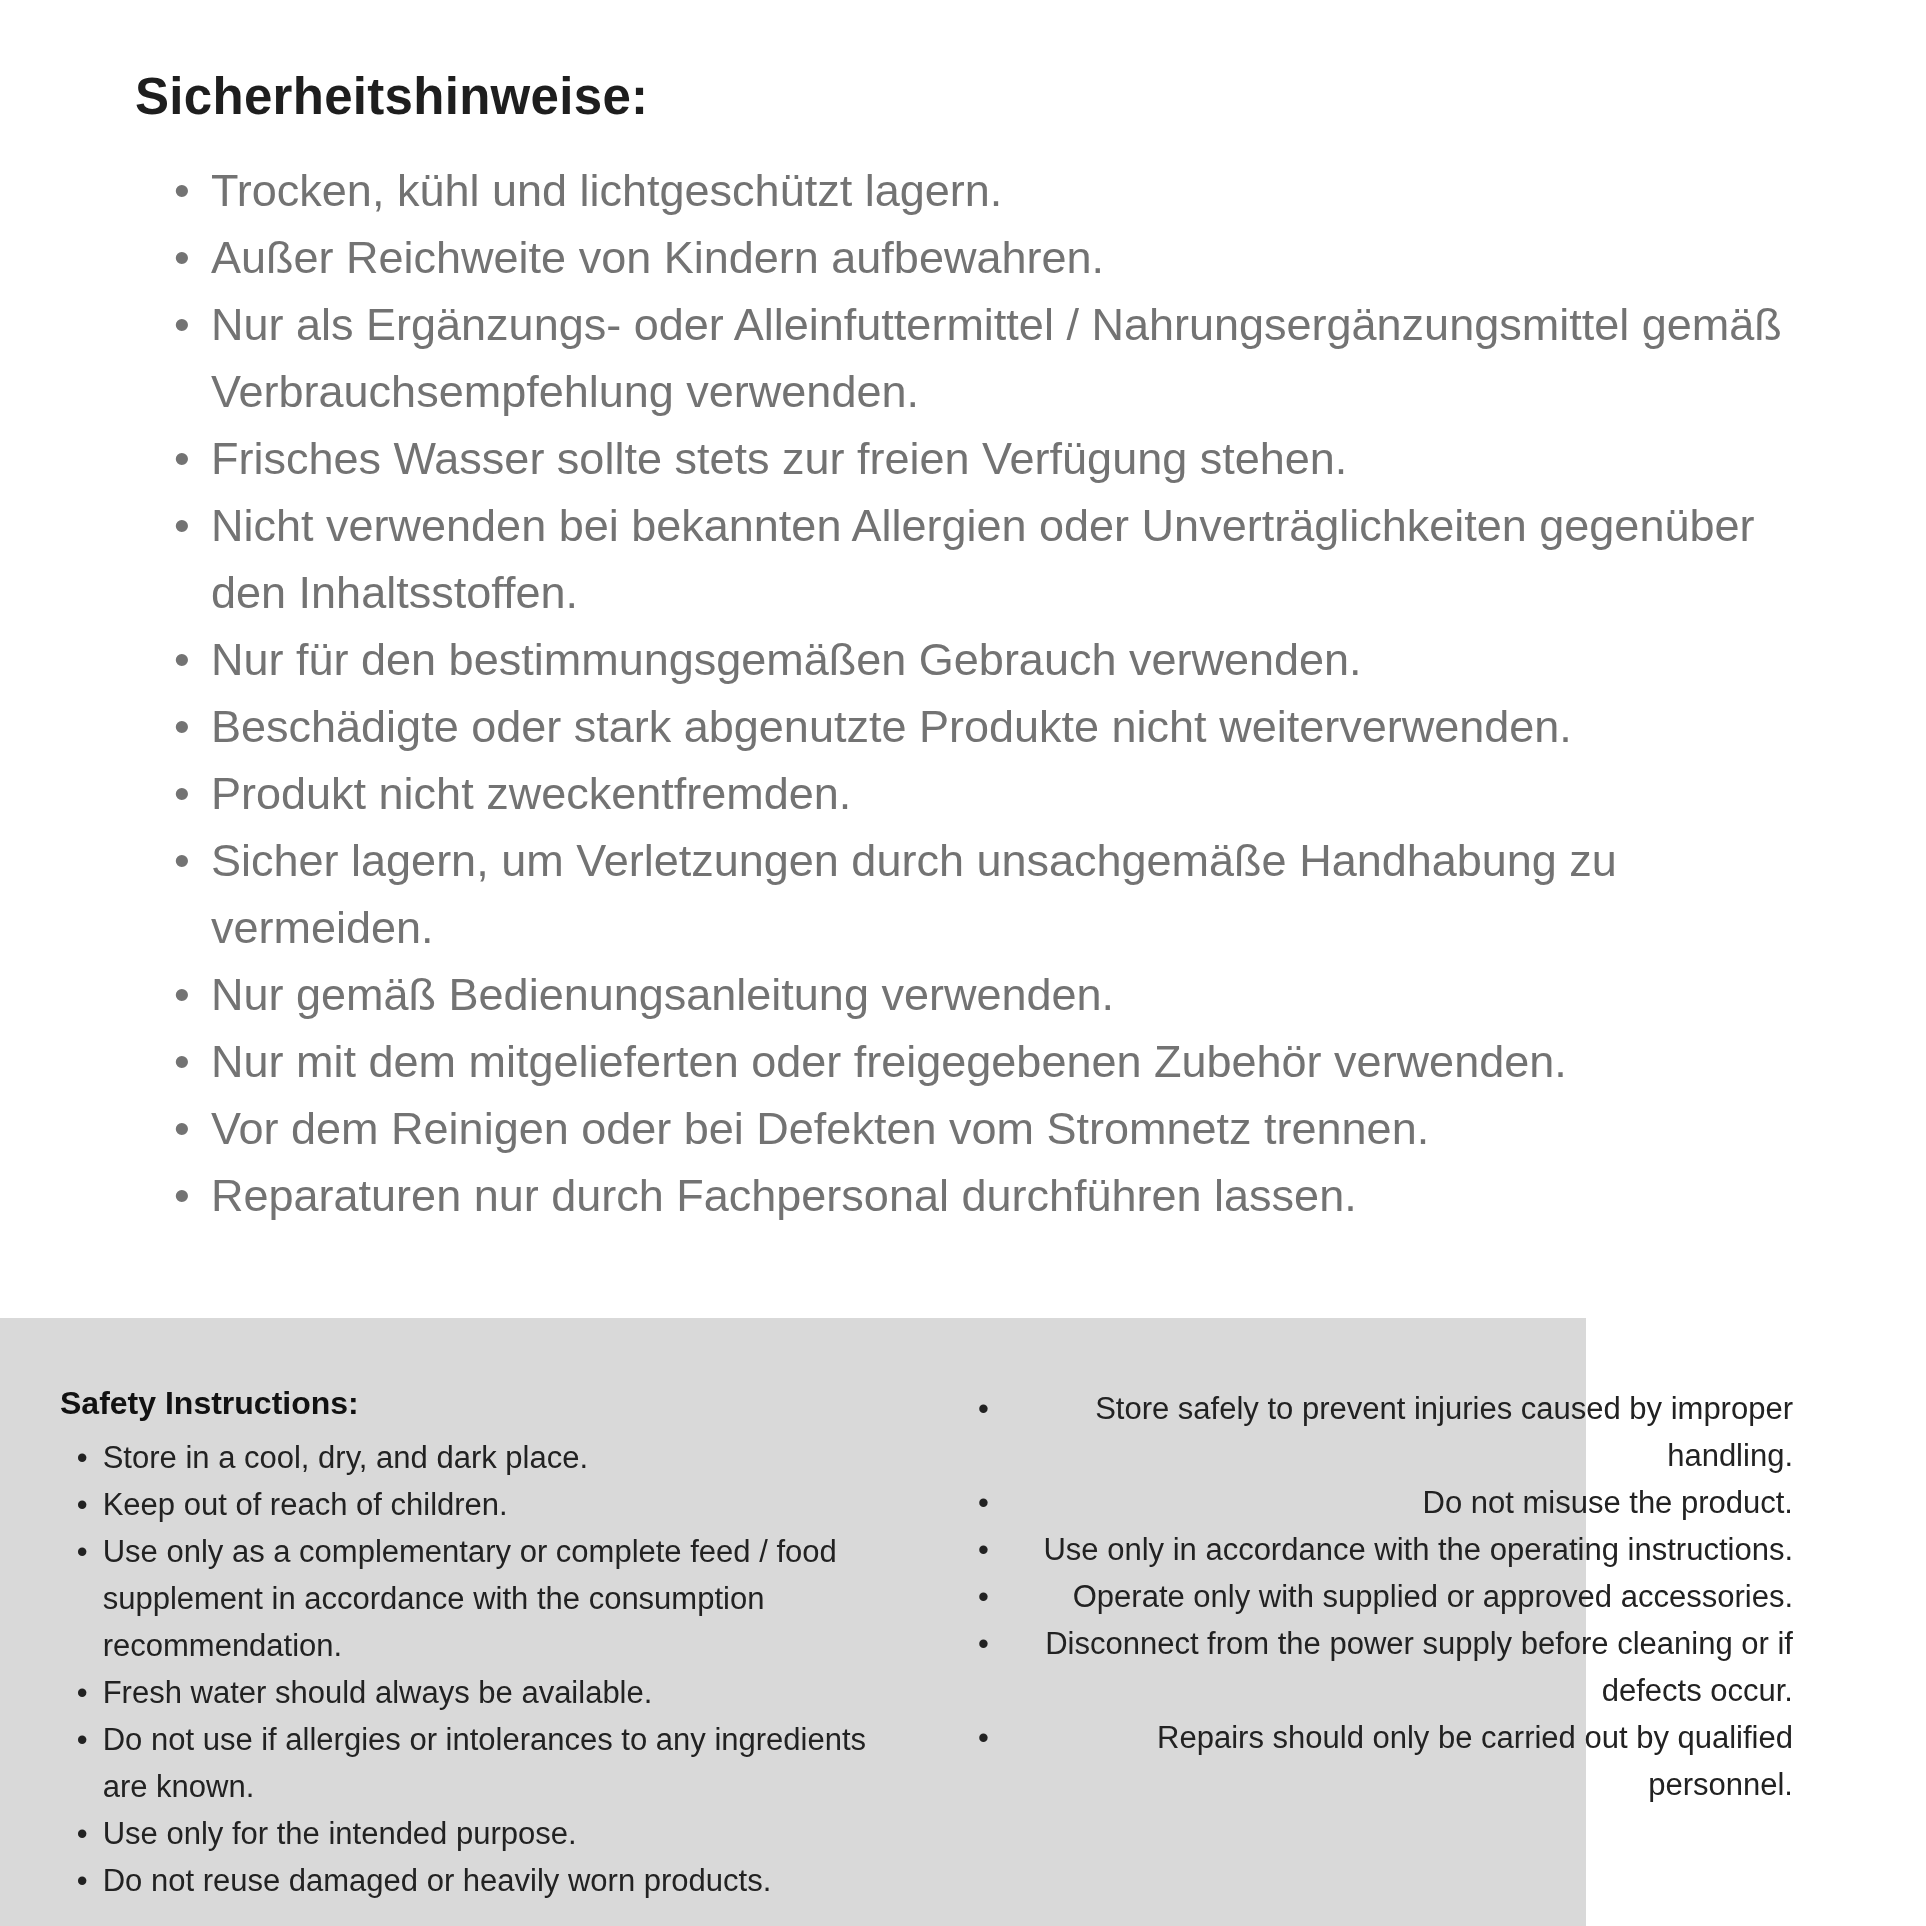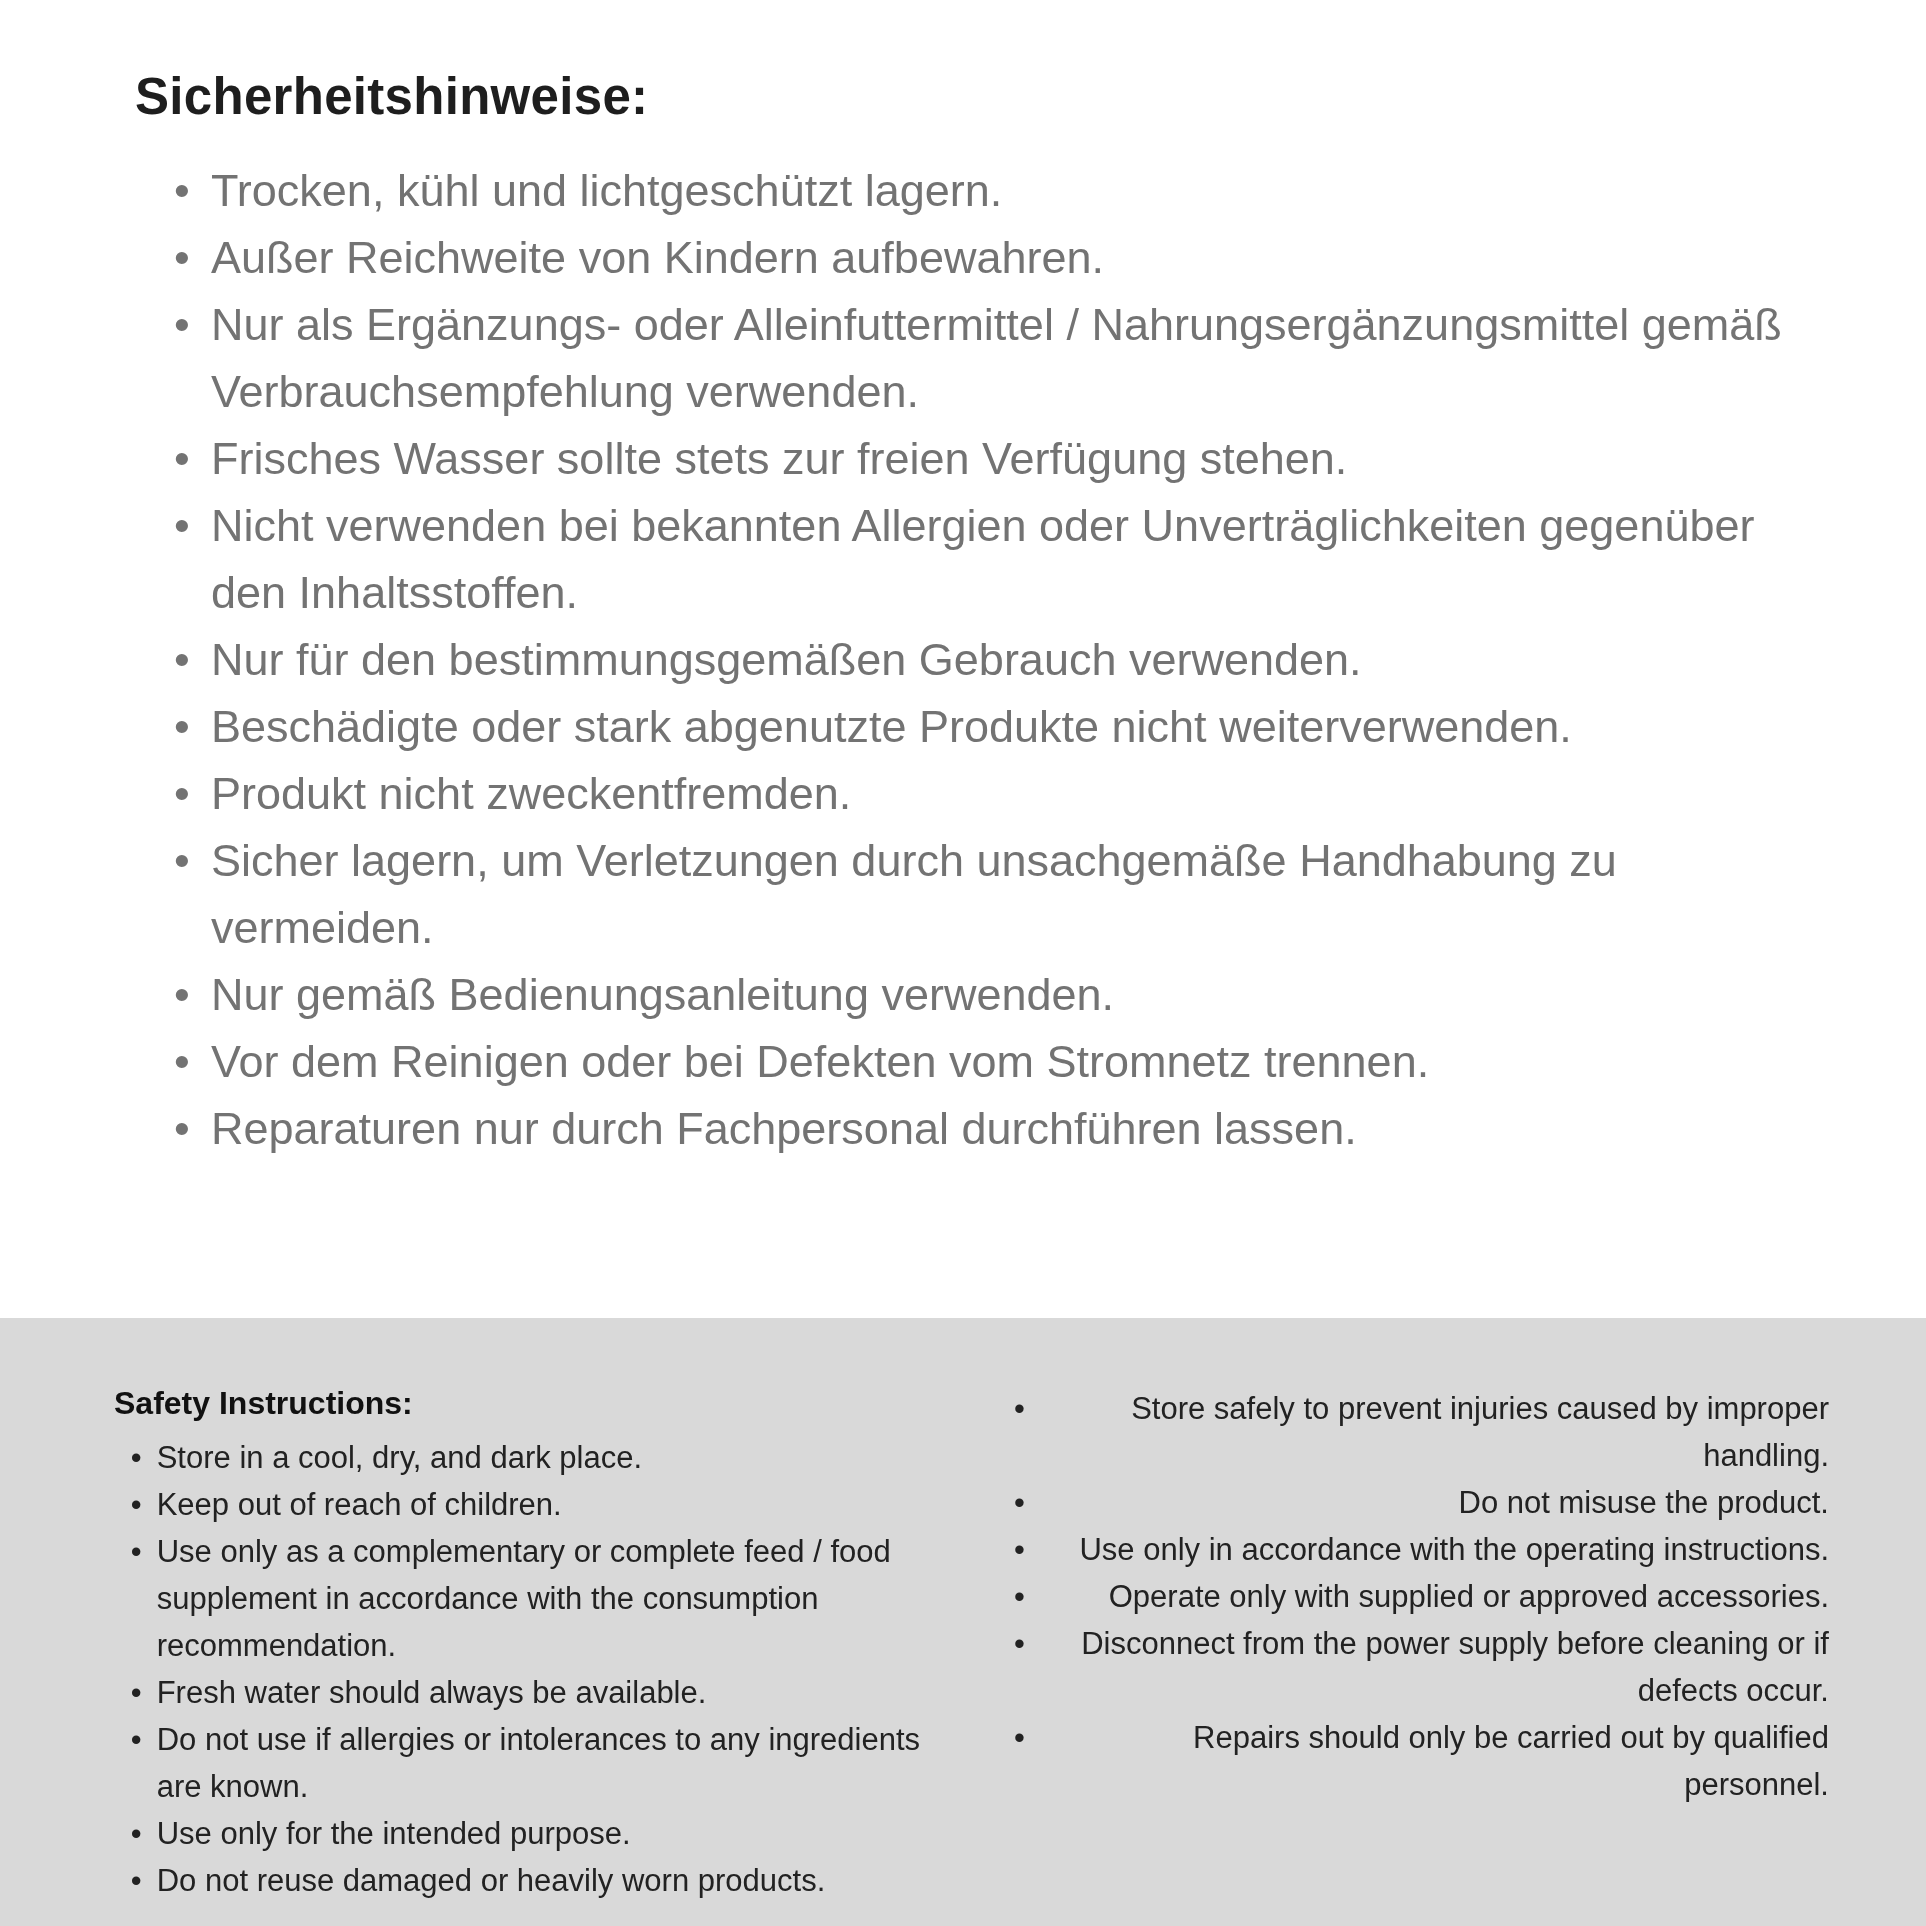--- a/index.html
+++ b/index.html
@@ -51,27 +51,27 @@
     position: absolute;
     left: 0;
     top: 0;
   }
 
   
   .english-section {
     position: absolute;
     top: 1318px;
     left: 0;
-    width: 1926px;
+    width: 1586px;
     height: 608px;
     background: #d9d9d9;
     box-sizing: border-box;
-    padding: 67px 71px 0 114px;
+    padding: 67px 71px 0 60px;
     display: flex;
-    gap: 46px;
+    gap: 64px;
     align-items: flex-start;
   }
   .english-col-left {
     width: 854px;
     flex: 0 0 auto;
   }
   .english-col-right {
     width: 815px;
     flex: 0 0 auto;
     
@@ -115,20 +115,21 @@
       <li>Trocken, kühl und lichtgeschützt lagern.</li>
       <li>Außer Reichweite von Kindern aufbewahren.</li>
       <li>Nur als Ergänzungs- oder Alleinfuttermittel / Nahrungsergänzungsmittel gemäß Verbrauchsempfehlung verwenden.</li>
       <li>Frisches Wasser sollte stets zur freien Verfügung stehen.</li>
       <li>Nicht verwenden bei bekannten Allergien oder Unverträglichkeiten gegenüber den Inhaltsstoffen.</li>
       <li>Nur für den bestimmungsgemäßen Gebrauch verwenden.</li>
       <li>Beschädigte oder stark abgenutzte Produkte nicht weiterverwenden.</li>
       <li>Produkt nicht zweckentfremden.</li>
       <li>Sicher lagern, um Verletzungen durch unsachgemäße Handhabung zu vermeiden.</li>
       <li>Nur gemäß Bedienungsanleitung verwenden.</li>
+      <li>Nur mit dem mitgelieferten oder freigegebenen Zubehör verwenden.</li>
       <li>Vor dem Reinigen oder bei Defekten vom Stromnetz trennen.</li>
       <li>Reparaturen nur durch Fachpersonal durchführen lassen.</li>
     </ul>
 </div>
 
 <div class="english-section">
   <div class="english-col-left">
     <h2 class="english-title">Safety Instructions:</h2>
     <ul class="english-list">
         <li>Store in a cool, dry, and dark place.</li>

